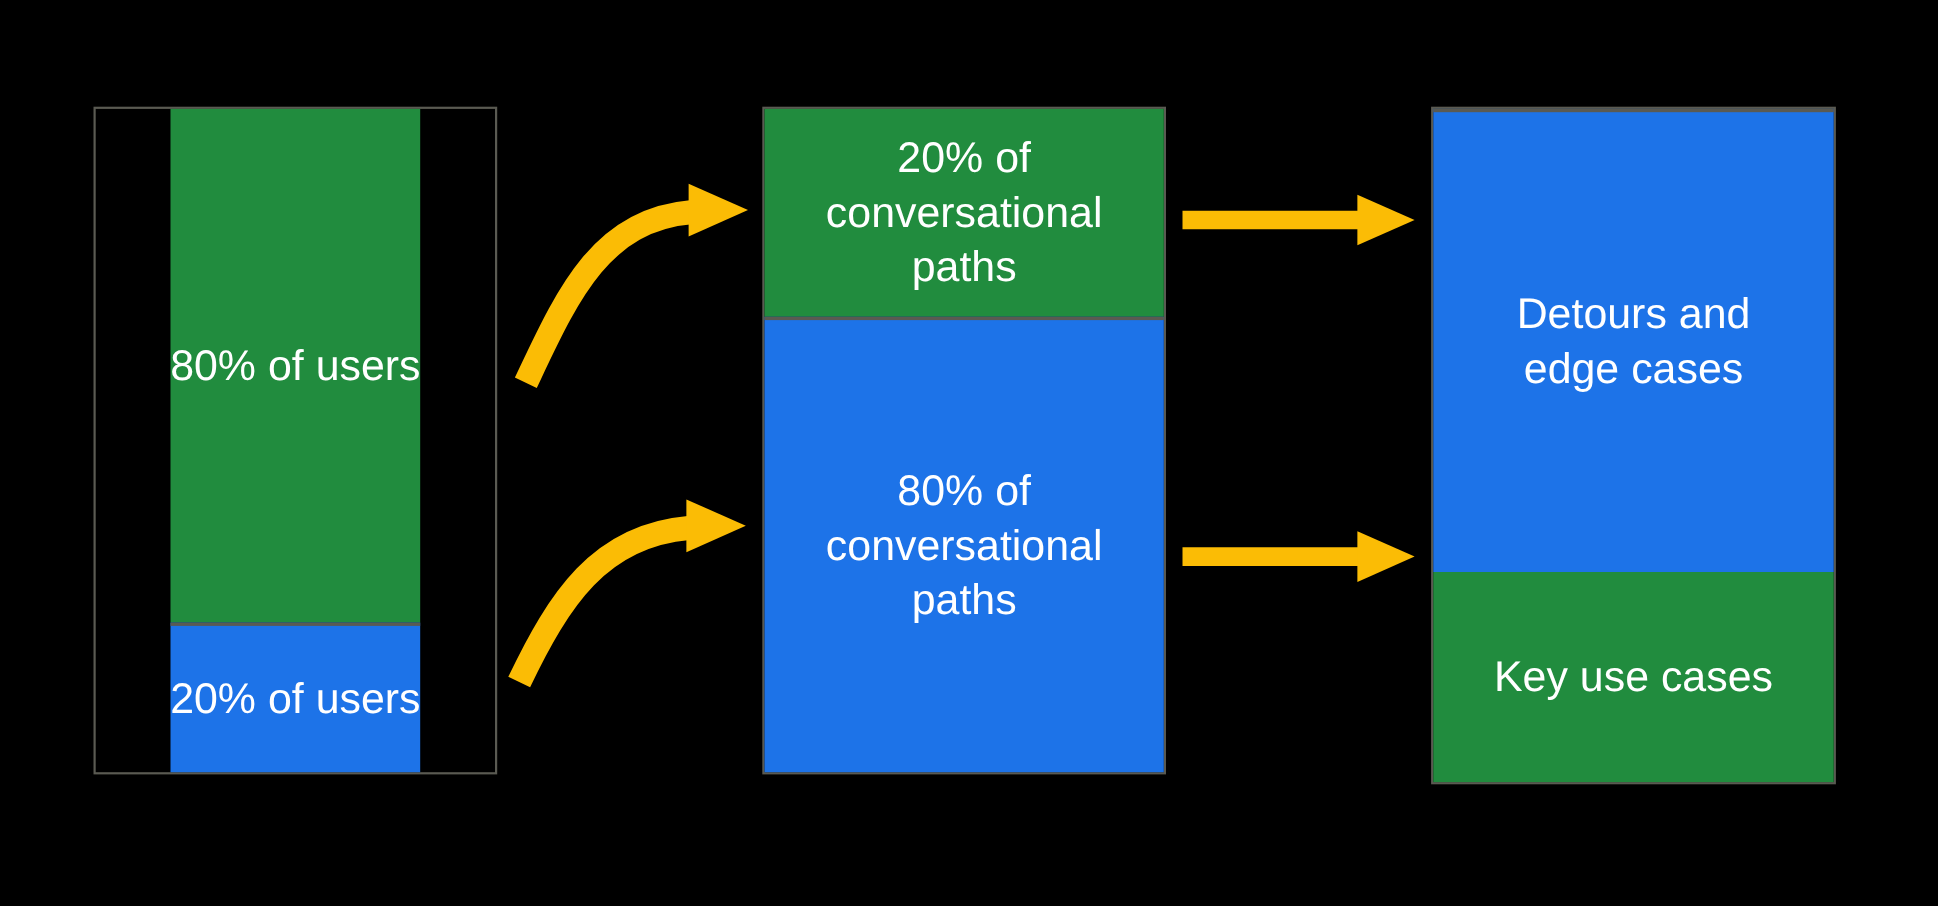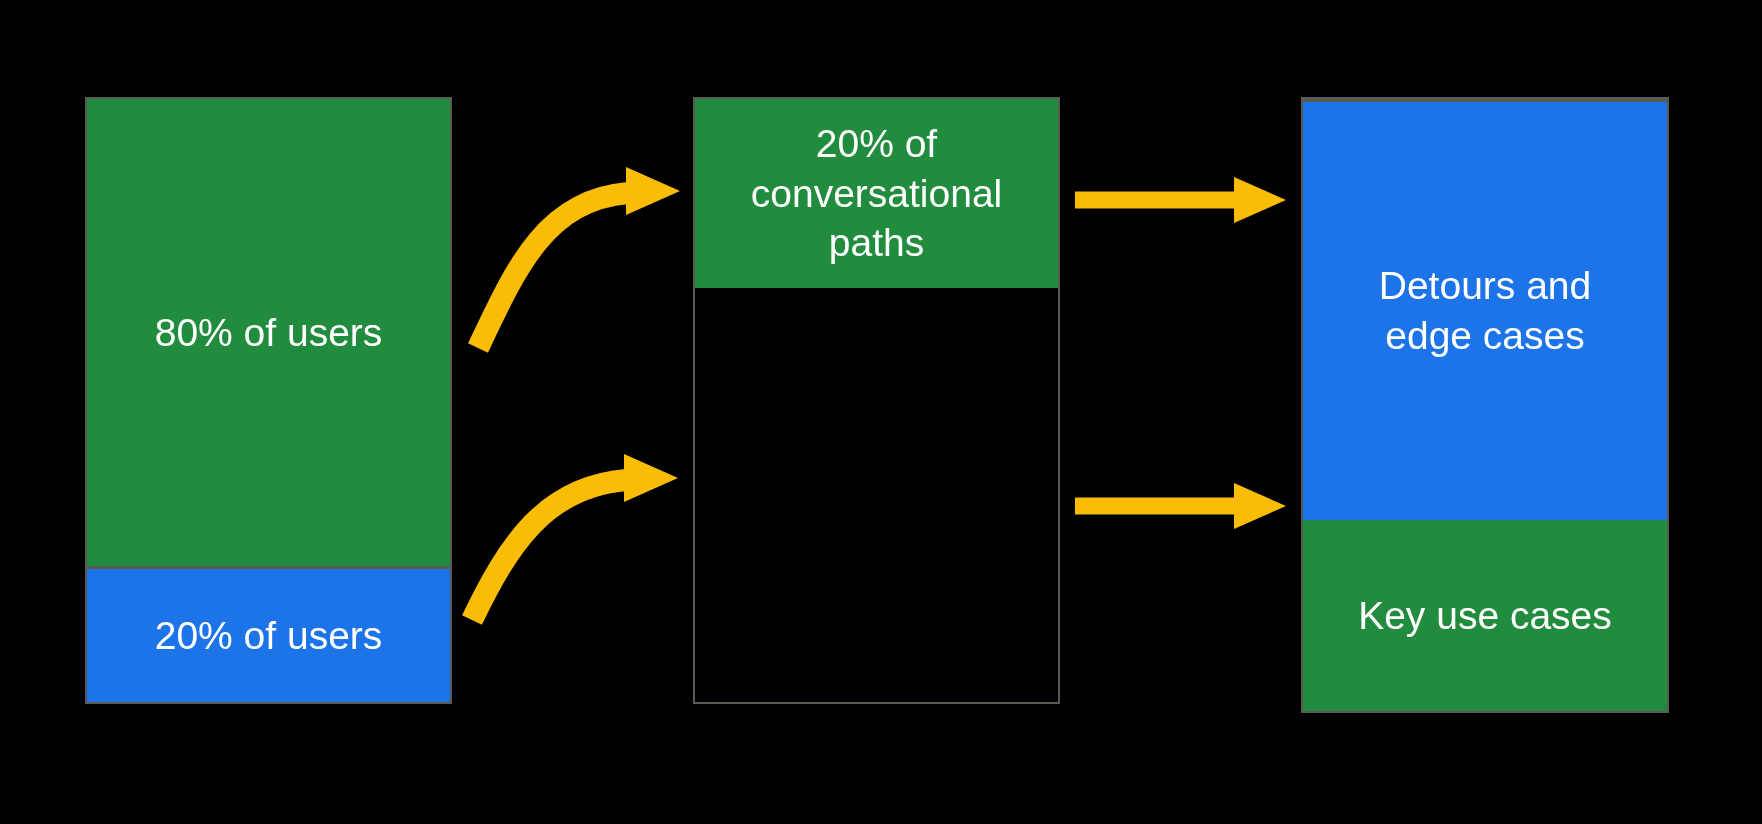--- a/index.html
+++ b/index.html
@@ -39,21 +39,21 @@
   }
 
   .column {
     position: absolute;
     top: 97px;
     box-sizing: border-box;
     border: 2px solid var(--border, #5A5A52);
     display: flex;
     flex-direction: column;
   }
-  #col-users    { left: 85px;   width: 367px; height: 607px; }
+  #col-users    { left: 85px;   width: 367px; height: 607px; align-items: center; }
   #col-paths    { left: 693px;  width: 367px; height: 607px; }
   #col-outcomes { left: 1301px; width: 368px; height: 616px; }
 
   .segment {
     display: flex;
     align-items: center;
     justify-content: center;
     flex-shrink: 0;
     box-sizing: border-box;
   }
@@ -103,20 +103,23 @@
   </div>
   <div class="segment segment-blue">
     <div class="segment-label">20% of users</div>
   </div>
 </div>
 
 <div class="column" id="col-paths">
   <div class="segment segment-green">
     <div class="segment-label">20% of conversational paths</div>
   </div>
+  <div class="segment segment-blue">
+    <div class="segment-label">80% of conversational paths</div>
+  </div>
 </div>
 
 <div class="column" id="col-outcomes">
   <div class="segment segment-blue">
     <div class="segment-label">Detours and edge cases</div>
   </div>
   <div class="segment segment-green">
     <div class="segment-label">Key use cases</div>
   </div>
 </div>

